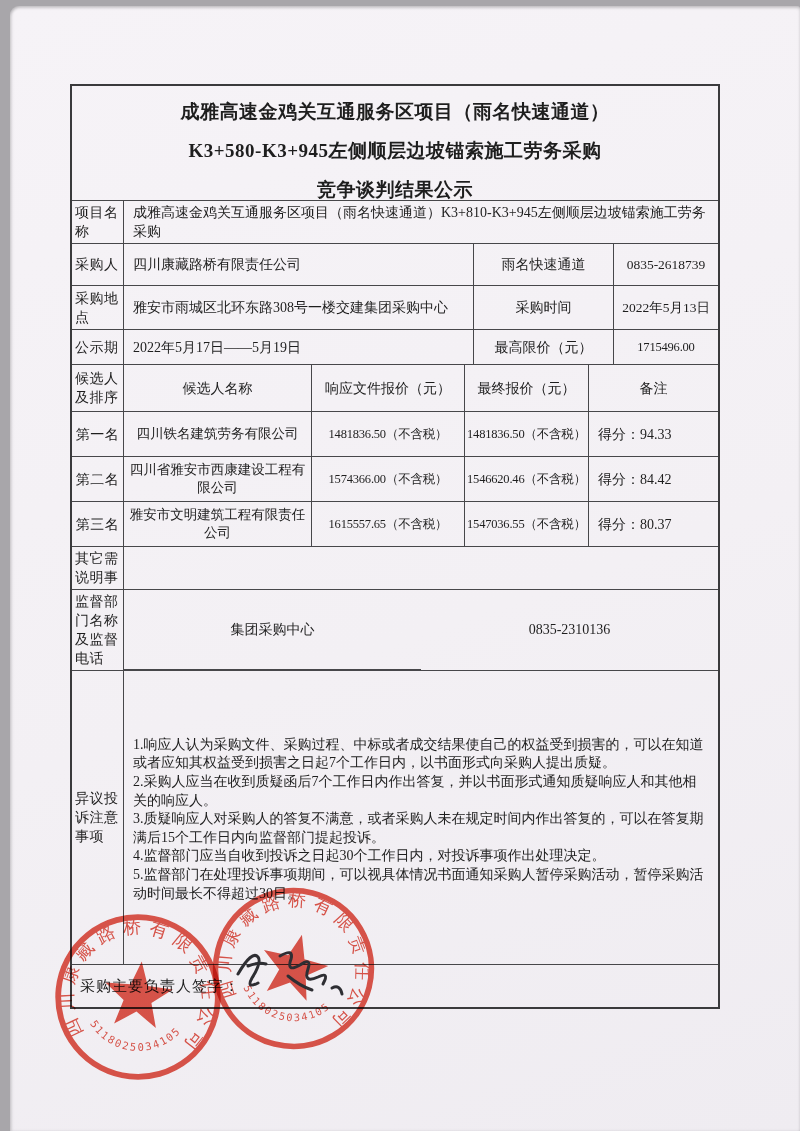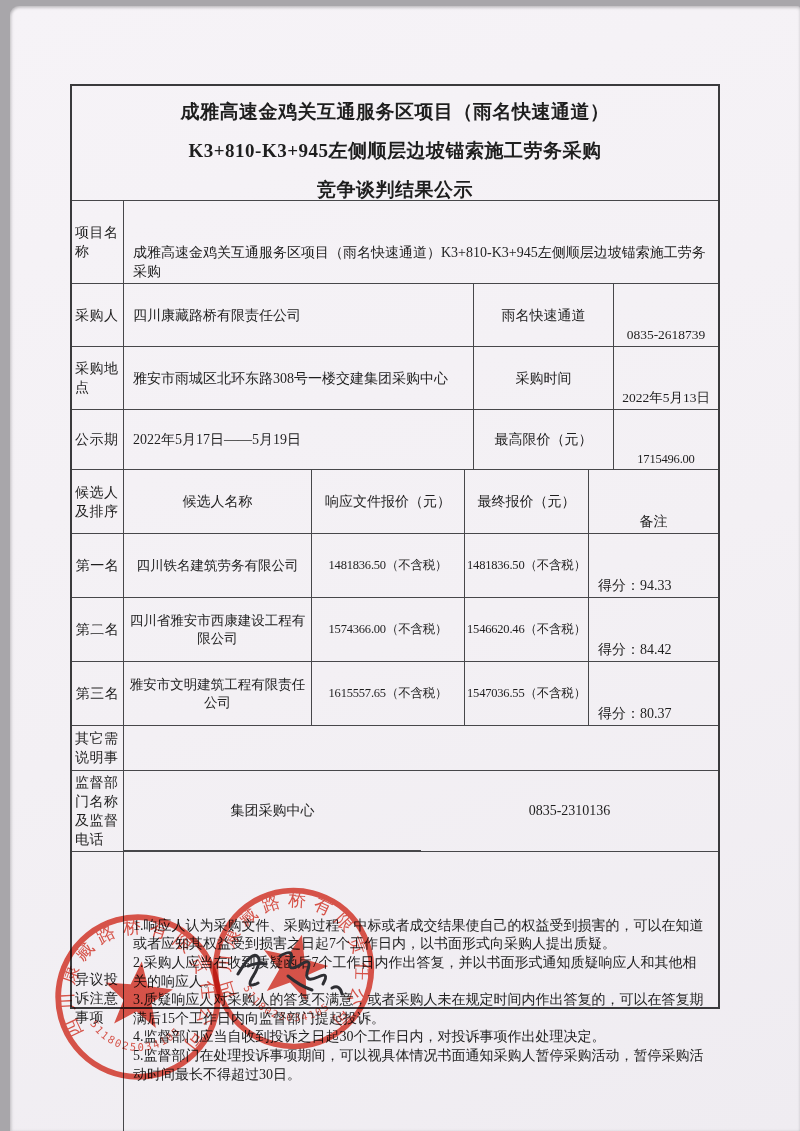--- a/index.html
+++ b/index.html
@@ -16,21 +16,21 @@
     box-shadow:inset 0 2px 3px rgba(0,0,0,.18), inset 2px 0 3px rgba(0,0,0,.10);
   }
   .doc-table{
     position:absolute;left:70px;top:84px;width:650px;height:925px;
     border:2px solid #3a3a3c;display:flex;flex-direction:column;
     box-sizing:border-box;background:transparent;z-index:2;
   }
   .trow{display:flex;flex-direction:row;border-bottom:1px solid #47474a;box-sizing:border-box;flex-shrink:0;}
   .trow:last-child{border-bottom:none;flex:1;}
   .cell{box-sizing:border-box;border-right:1px solid #47474a;display:flex;align-items:center;justify-content:center;text-align:center;padding:2px 4px;overflow:hidden;}
-  .cell:last-child{border-right:none;margin-top:40px;}
+  .cell:last-child{border-right:none;}
   .cell.left{justify-content:flex-start;text-align:left;padding-left:9px;}
   .lab{width:52px;flex:0 0 52px;font-size:14px;line-height:19px;text-align:left;justify-content:flex-start;padding:2px 3px 2px 3px;letter-spacing:.5px;}
   .title-block{height:115px;flex:0 0 115px;display:flex;flex-direction:column;align-items:center;justify-content:center;border-bottom:1px solid #47474a;box-sizing:border-box;padding-top:6px;}
   .title-line{font-size:19px;font-weight:bold;line-height:31px;letter-spacing:.5px;margin-top:8px;}
   .fs14{font-size:14px;line-height:19px;}
   .fs13{font-size:13.5px;line-height:18px;}
   .num{font-size:12.5px;letter-spacing:-.2px;white-space:nowrap;}
   .sup-right{flex:1;display:flex;flex-direction:row;}
   .sup-sub{flex:1;display:flex;align-items:center;justify-content:center;box-sizing:border-box;font-size:14px;}
   .sup-sub:first-child{border-bottom:1px solid #47474a;}
@@ -44,21 +44,21 @@
 </style>
 </head>
 <body>
 
 <div class="paper"></div>
 
 <div class="doc-table">
 
   <div class="title-block">
     <div class="title-line">成雅高速金鸡关互通服务区项目（雨名快速通道）</div>
-    <div class="title-line">K3+810-K3+945左侧顺层边坡锚索施工劳务采购</div>
+    <div class="title-line">K3+580-K3+945左侧顺层边坡锚索施工劳务采购</div>
     <div class="title-line">竞争谈判结果公示</div>
   </div>
 
   <div class="trow" style="flex:0 0 43px;">
     <div class="cell lab">项目名称</div>
     <div class="cell left fs14" style="flex:1;">成雅高速金鸡关互通服务区项目（雨名快速通道）K3+810-K3+945左侧顺层边坡锚索施工劳务采购</div>
   </div>
 
   <div class="trow" style="flex:0 0 42px;">
     <div class="cell lab">采购人</div>

